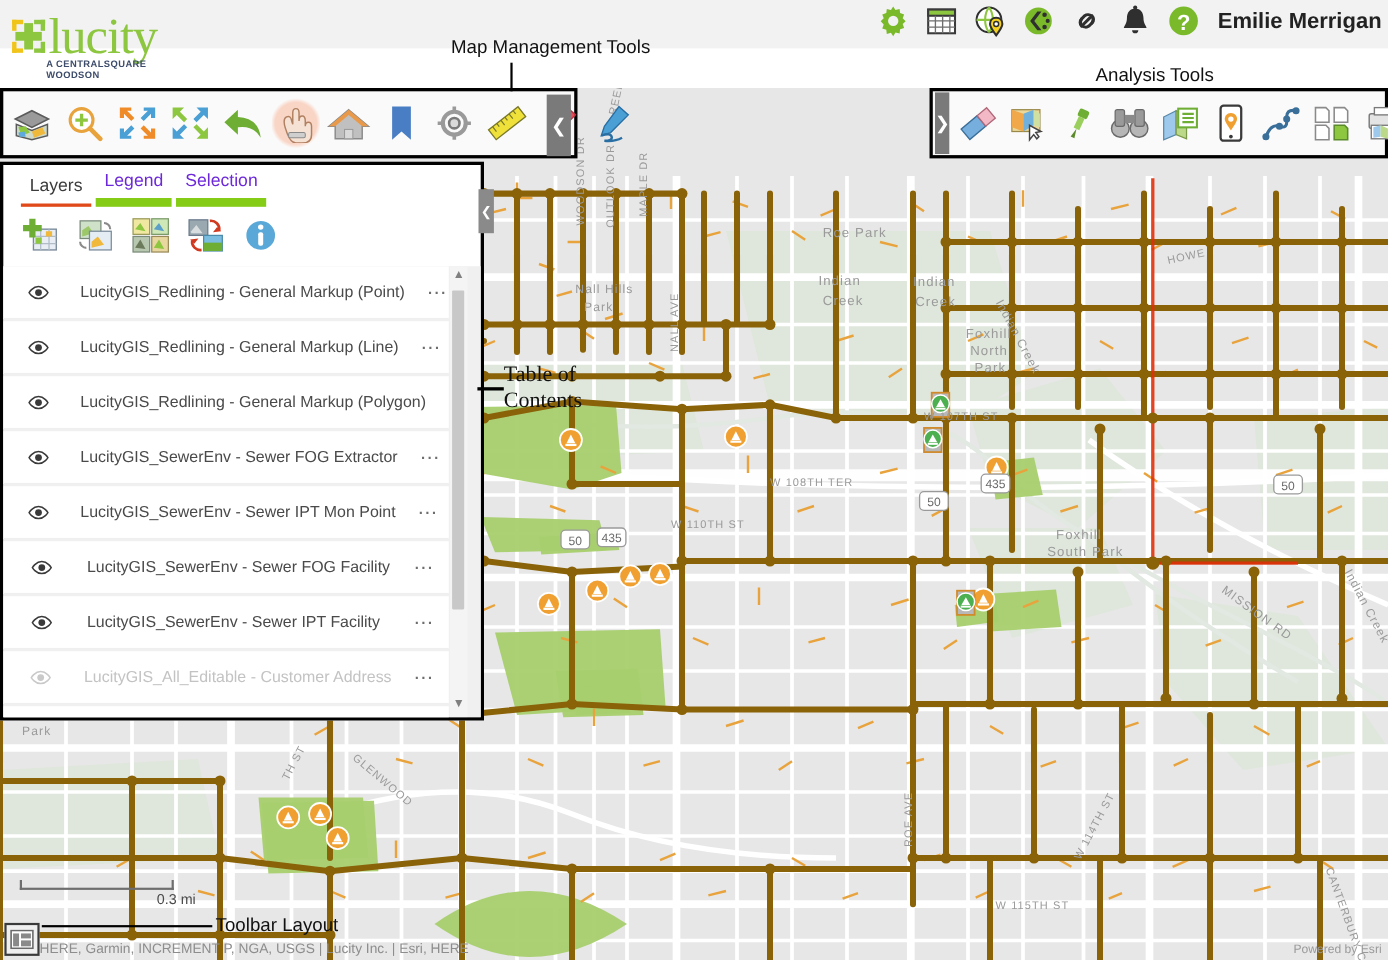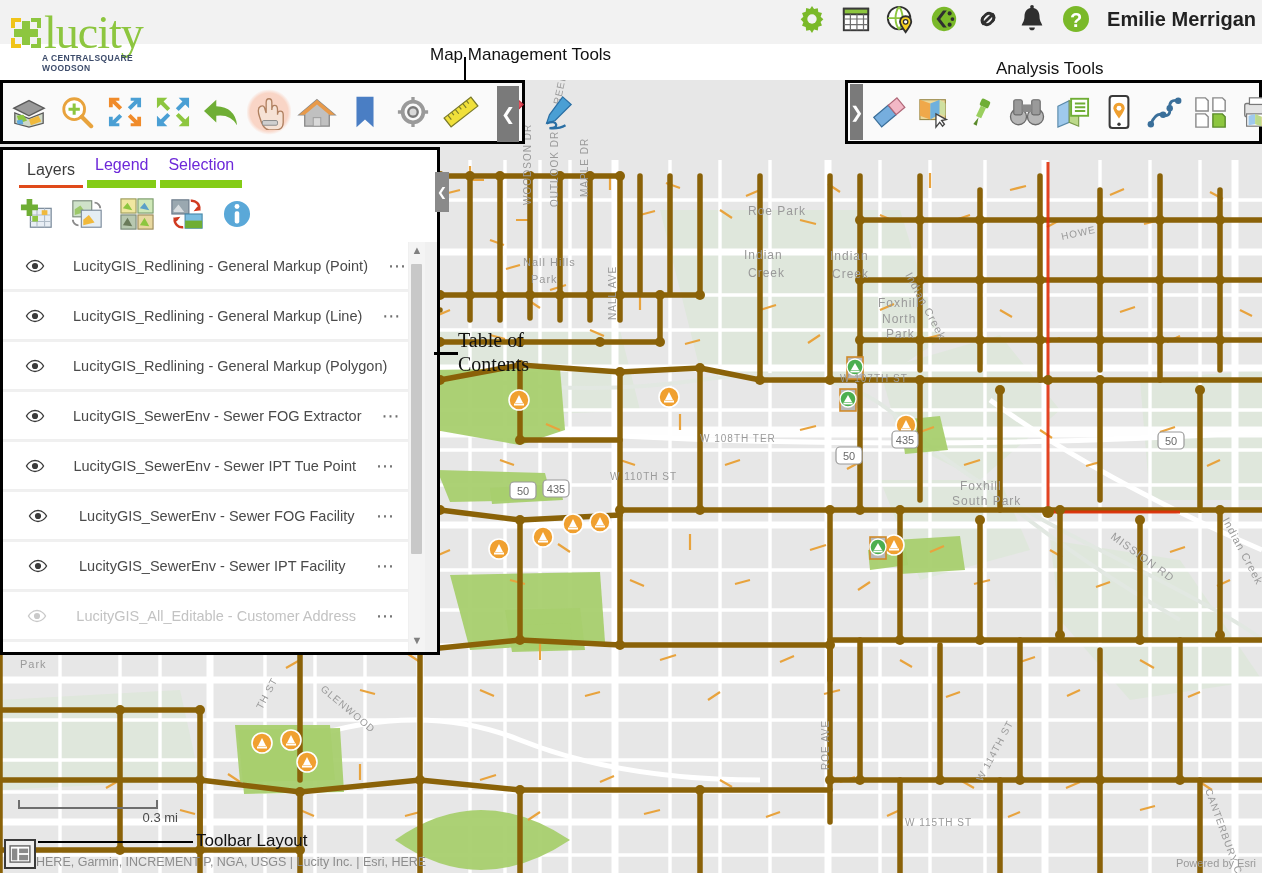--- a/index.html
+++ b/index.html
@@ -597,21 +597,21 @@
         <svg width="32" height="32" viewBox="0 0 32 32">
             <circle cx="16" cy="16" r="13" fill="#7ab929"></circle>
             <text x="16" y="24" font-size="20" font-weight="bold" fill="#fff" text-anchor="middle" font-family="Liberation Sans, sans-serif">?</text>
           </svg>
       </div>
       <div id="username">Emilie Merrigan</div>
     </div>
 
   </div>
 
-  <div class="anno" style="left:430px; top:33px;margin-top:12px;">Map Management Tools</div>
+  <div class="anno" style="left:410px; top:33px;">Map Management Tools</div>
   <div class="anno-line" style="left:464px; top:57px; width:2px; height:26px;"></div>
 
   <div class="anno" style="left:996px; top:59px;">Analysis Tools</div>
 
   <div class="anno" style="left:458px; top:328px; line-height:24px; font-size:20px;font-family:Liberation Serif, serif;">Table of<br>Contents</div>
   <div class="anno-line" style="left:434px; top:352px; width:24px; height:3px;"></div>
 
   <div class="anno" style="left:196px; top:831px;">Toolbar Layout</div>
   <div class="anno-line" style="left:38px; top:841px; width:155px; height:2px;"></div>
 
@@ -916,21 +916,21 @@
             <span class="lname">LucityGIS_SewerEnv - Sewer FOG Extractor</span>
             <span class="dots">⋯</span>
           </div>
           <div class="layer-row">
             <span class="eye">
               <svg width="20" height="14" viewBox="0 0 22 14">
                 <path d="M11 1C5 1 1.6 7 1.6 7S5 13 11 13s9.4-6 9.4-6S17 1 11 1z" fill="none" stroke="#3a3a3a" stroke-width="1.5"></path>
                 <circle cx="11" cy="7" r="3.4" fill="#3a3a3a"></circle>
               </svg>
             </span>
-            <span class="lname">LucityGIS_SewerEnv - Sewer IPT Tue Point</span>
+            <span class="lname">LucityGIS_SewerEnv - Sewer IPT Mon Point</span>
             <span class="dots">⋯</span>
           </div>
           <div class="layer-row">
             <span class="eye">
               <svg width="20" height="14" viewBox="0 0 22 14">
                 <path d="M11 1C5 1 1.6 7 1.6 7S5 13 11 13s9.4-6 9.4-6S17 1 11 1z" fill="none" stroke="#3a3a3a" stroke-width="1.5"></path>
                 <circle cx="11" cy="7" r="3.4" fill="#3a3a3a"></circle>
               </svg>
             </span>
             <span class="lname">LucityGIS_SewerEnv - Sewer FOG Facility</span>

